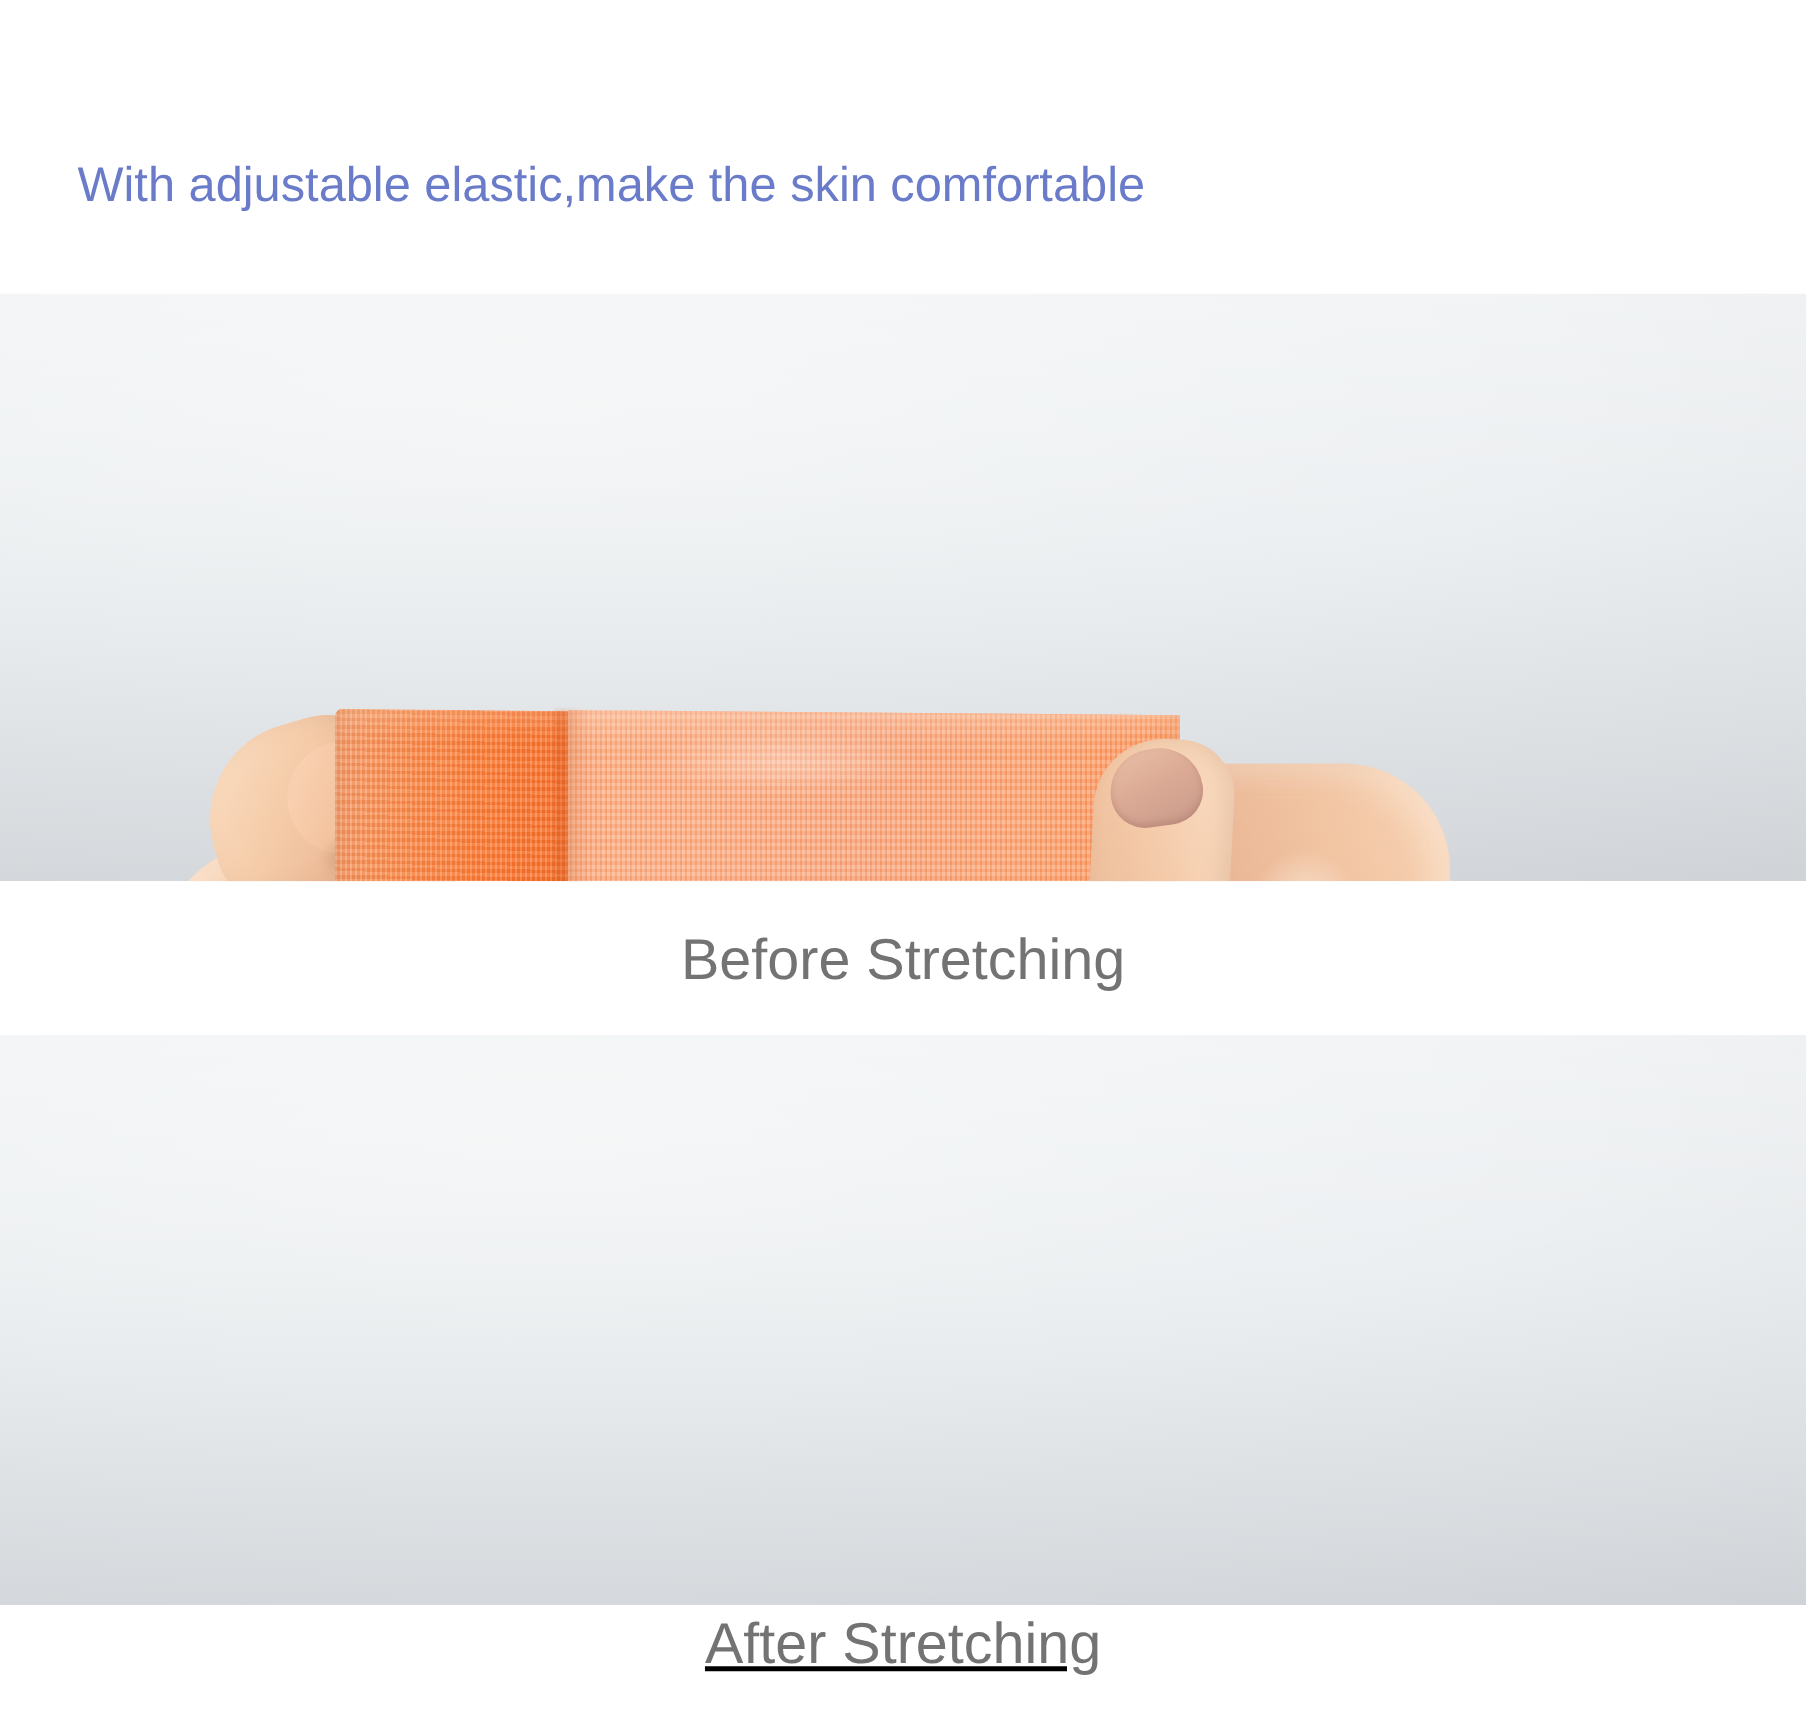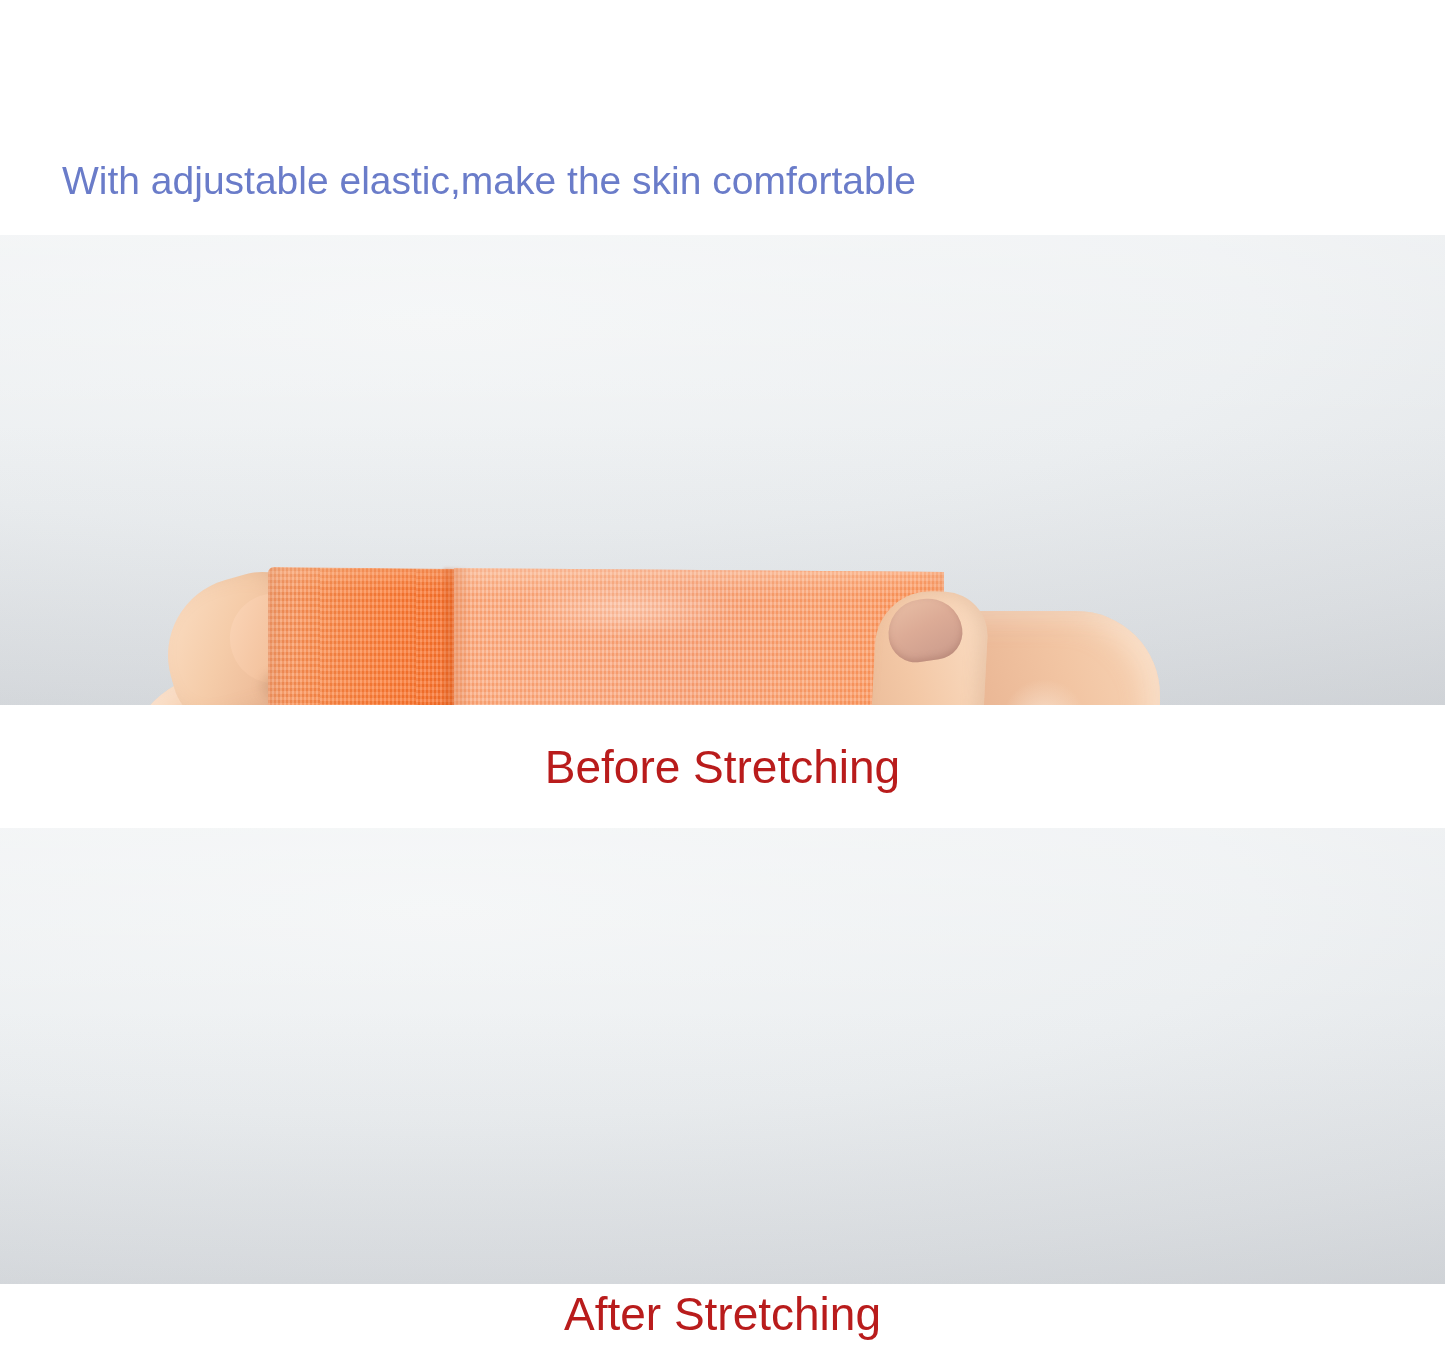--- a/index.html
+++ b/index.html
@@ -44,21 +44,20 @@
   }
   .subtitle-text {
     position: absolute;
     left: 62px;
     top: 127px;
     color: #6a7cc9;
     font-size: 39px;
     line-height: 1.15;
     font-weight: 400;
     white-space: nowrap;
-    margin-top: 32px;
   }
 
   
   .photo {
     position: absolute;
     left: 0;
     width: 1445px;
     overflow: hidden;
   }
   .photo-1 { top: 235px; height: 470px; }
@@ -190,23 +189,23 @@
   .caption-band {
     position: absolute;
     left: 0;
     width: 1445px;
     background: #ffffff;
     display: flex;
     align-items: center;
     justify-content: center;
   }
   .caption-1 { top: 705px; height: 123px; }
-  .caption-2 { top: 1284px; height: 68px; }
+  .caption-2 { top: 1284px; height: 68px; text-decoration: underline; }
   .caption-text {
-    color: #b91c1c;
+    color: #737373;
     font-size: 46px;
     font-weight: 400;
     line-height: 1;
     white-space: nowrap;
   }
   .caption-2 .caption-text { position: relative; top: -4px; }
 </style>
 </head>
 <body>
 

